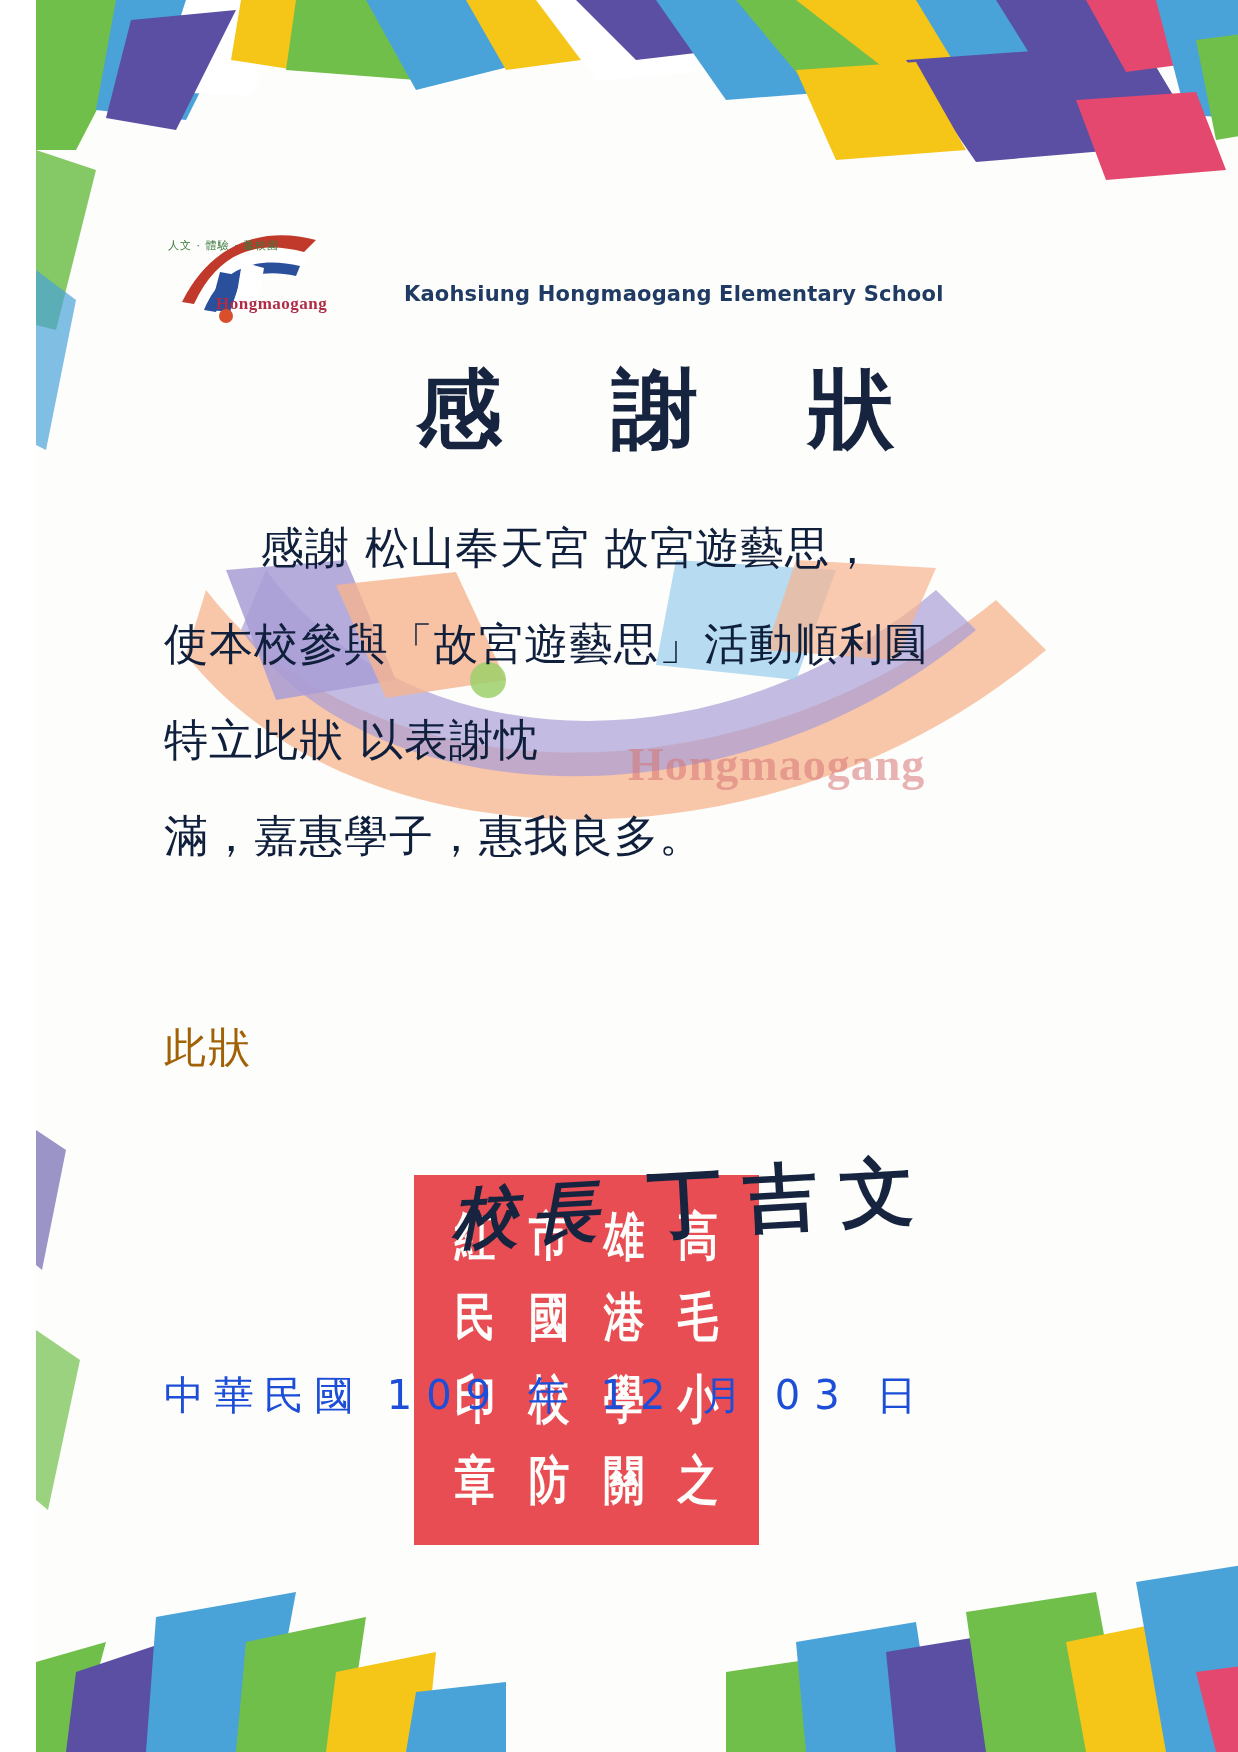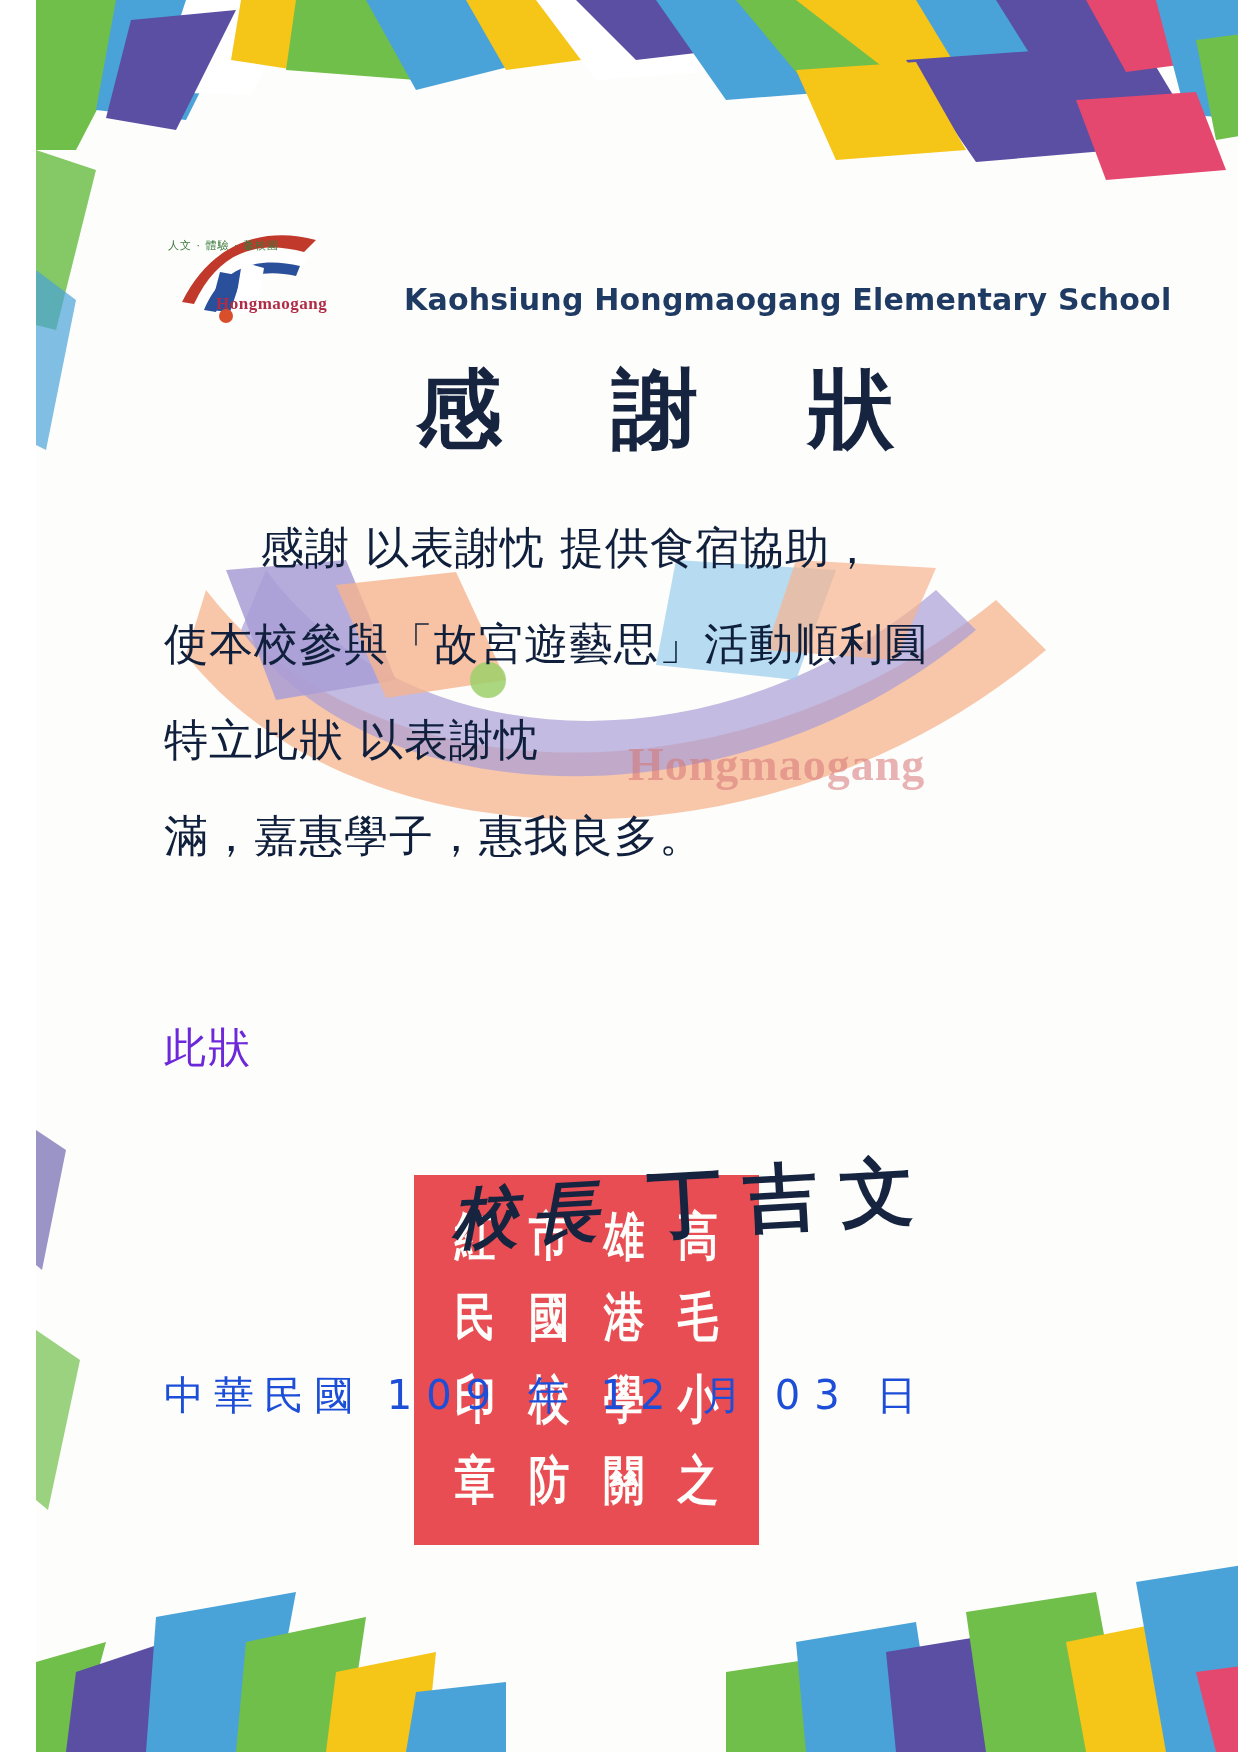--- a/index.html
+++ b/index.html
@@ -76,21 +76,21 @@
     font-weight: bold;
     color: #1f3b63;
     letter-spacing: 3px;
     white-space: nowrap;
   }
   .school-name-en {
     position: absolute;
     left: 368px;
     top: 54px;
     font-family: "DejaVu Sans", sans-serif;
-    font-size: 30px;
+    font-size: 21px;
     font-weight: bold;
     color: #1f3b63;
     letter-spacing: 0.2px;
     white-space: nowrap;
   }
 
   
   .cert-title {
     position: absolute;
     top: 352px;
@@ -119,21 +119,21 @@
   }
   .body-line { white-space: pre-wrap; }
   .body-line.indent { text-indent: 96px; }
 
   .cishi {
     position: absolute;
     top: 1020px;
     left: 128px;
     font-family: "DejaVu Sans", sans-serif;
     font-size: 42px;
-    color: #6d28d9;
+    color: #a16207;
     letter-spacing: 2px;
   }
 
   
   .signature {
     position: absolute;
     top: 1150px;
     left: 415px;
     width: 640px;
     font-family: "DejaVu Serif", serif;
@@ -292,21 +292,21 @@
       <div class="logo-tagline">人文 · 體驗 · 馨校園</div>
       <div class="logo-word">Hongmaogang</div>
     </div>
 
     <div class="school-name-en">Kaohsiung Hongmaogang Elementary School</div>
   </div>
 
   <div class="cert-title">感 謝 狀</div>
 
   <div class="body-text">
-    <div class="body-line indent">感謝 以表謝忱 提供食宿協助，</div>
+    <div class="body-line indent">感謝 松山奉天宮 故宮遊藝思，</div>
     <div class="body-line">使本校參與「故宮遊藝思」活動順利圓</div>
     <div class="body-line">特立此狀 以表謝忱</div>
     <div class="body-line">滿，嘉惠學子，惠我良多。</div>
   </div>
 
   <div class="cishi">此狀</div>
 
   <div class="watermark">Hongmaogang</div>
 
   <div class="seal">

